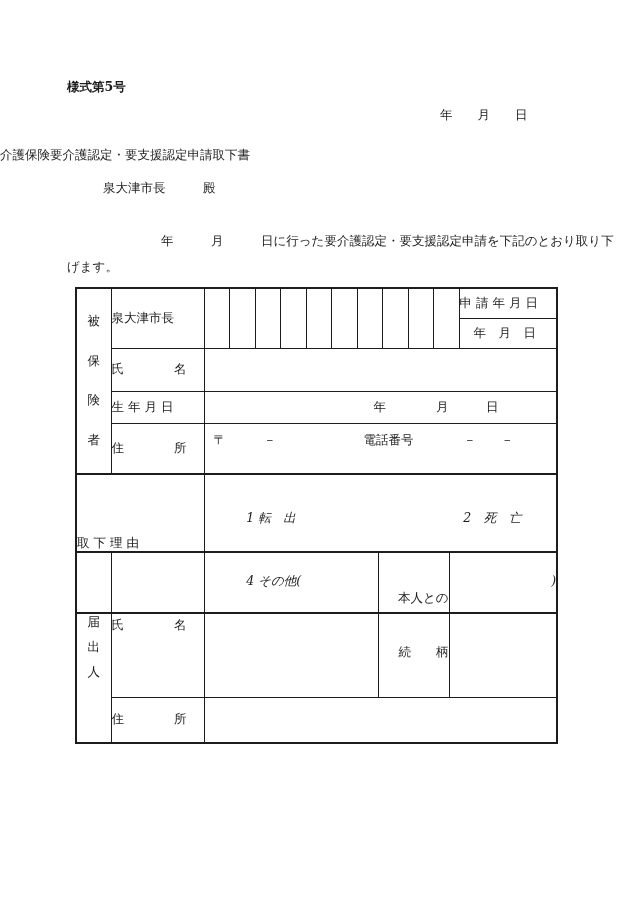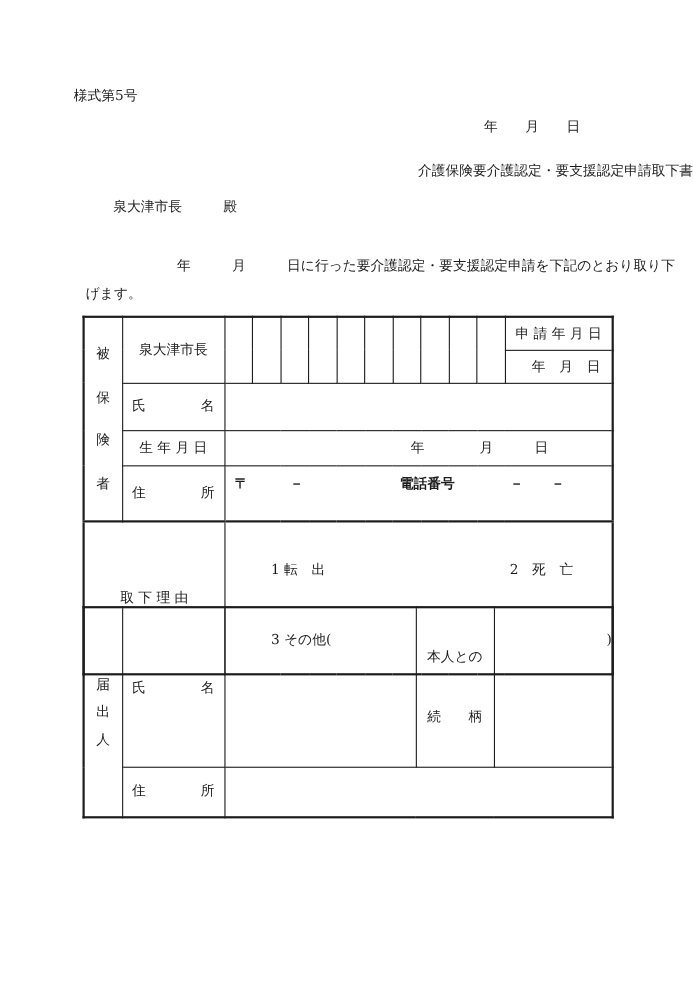--- a/index.html
+++ b/index.html
@@ -6,70 +6,70 @@
   body {
     width: 630px; height: 903px;
     background: #ffffff;
     font-family: "DejaVu Serif", "Liberation Serif", serif;
     font-size: 12.5px;
     color: #1c1c1c;
     position: relative;
     -webkit-font-smoothing: antialiased;
   }
   .abs { position: absolute; white-space: pre; line-height: 1.2; }
-  .page-title { left: 0; width: 630px; text-align: right; }
+  .page-title { left: 0; width: 630px; text-align: left; }
 
   table {
     position: absolute;
     border-collapse: collapse;
     table-layout: fixed;
     border: 2px solid #1c1c1c;
   }
   td {
     border: 1px solid #1c1c1c;
     padding: 0;
     vertical-align: middle;
     font-size: 12.5px;
     overflow: hidden;
   }
   .t1 { left: 75px; top: 287px; width: 481px; }
   .t2 { left: 75px; top: 551px; width: 481px; }
 
-  .center { text-align: center; }
+  .center { }
   .pre { white-space: pre; }
 
   
   .vstack { display: flex; flex-direction: column; justify-content: space-evenly; align-items: center; }
   .vstack-t1 { height: 182px; }
   .vstack-t2 { height: 83px; }
 
   .heavy-top td { border-top: 2px solid #1c1c1c; }
 
   .appdate-value { padding-left: 14px; }
   .birth-cell { text-align: left; padding-left: 169px; white-space: pre; }
-  .addr-cell { vertical-align: top; padding: 8px 0 0 9px; white-space: pre; font-weight: bold; }
+  .addr-cell { vertical-align: top; padding: 8px 0 0 9px; white-space: pre; }
   .reason-cell { vertical-align: top; padding: 11px 0 0 10px; }
-  .reason-cell .rline { line-height: 21px; white-space: pre; }
+  .reason-cell .rline { line-height: 21px; white-space: pre; font-style: italic; }
   .reason-opt1 { display: inline-block; width: 217px; white-space: pre; }
   .reason-opt3 { display: inline-block; width: 305px; white-space: pre; }
-  .rel-cell { text-align: center; line-height: 18px; white-space: pre; font-family: Liberation Mono, monospace; }
+  .rel-cell { text-align: right; line-height: 18px; white-space: pre; }
 </style>
 </head>
 <body>
 
-<div class="abs" style="left:67px; top:79px;">様式第5号</div>
+<div class="abs" style="left:67px; top:79px;font-weight:bold;">様式第5号</div>
 
 <div class="abs" style="left:440px; top:107px;">年　　月　　日</div>
 
 <div class="abs page-title" style="top:147px;">介護保険要介護認定・要支援認定申請取下書</div>
 
 <div class="abs" style="left:103px; top:180px;">泉大津市長　　　殿</div>
 
 <div class="abs" style="left:161px; top:233px;">年　　　月　　　日に行った要介護認定・要支援認定申請を下記のとおり取り下</div>
-<div class="abs" style="left:78px; top:259px;">げます。</div>
+<div class="abs" style="left:67px; top:259px;">げます。</div>
 
 <table class="t1">
   <colgroup>
     <col style="width:35px">
     <col style="width:93px">
     <col span="10" style="width:25.5px">
     <col style="width:98px">
   </colgroup>
   <tbody>
       <tr style="height:30px">
@@ -109,21 +109,21 @@
     <td class="center pre">住　　　　所</td>
     <td colspan="11" class="addr-cell">〒　　　－　　　　　　　電話番号　　　　－　　－</td>
   </tr>
   <tr style="height:54px" class="heavy-top">
     <td colspan="2" class="center pre">取 下 理 由</td>
     <td colspan="11" class="reason-cell">
       <div class="rline">
         <span class="reason-opt1">1 転　出</span><span>2　死　亡</span>
       </div>
       <div class="rline">
-        <span class="reason-opt3">3 その他(</span><span>)</span>
+        <span class="reason-opt3">4 その他(</span><span>)</span>
       </div>
     </td>
   </tr>
 </tbody>
   </table>
 
 <table class="t2">
   <colgroup>
     <col style="width:35px">
     <col style="width:93px">

